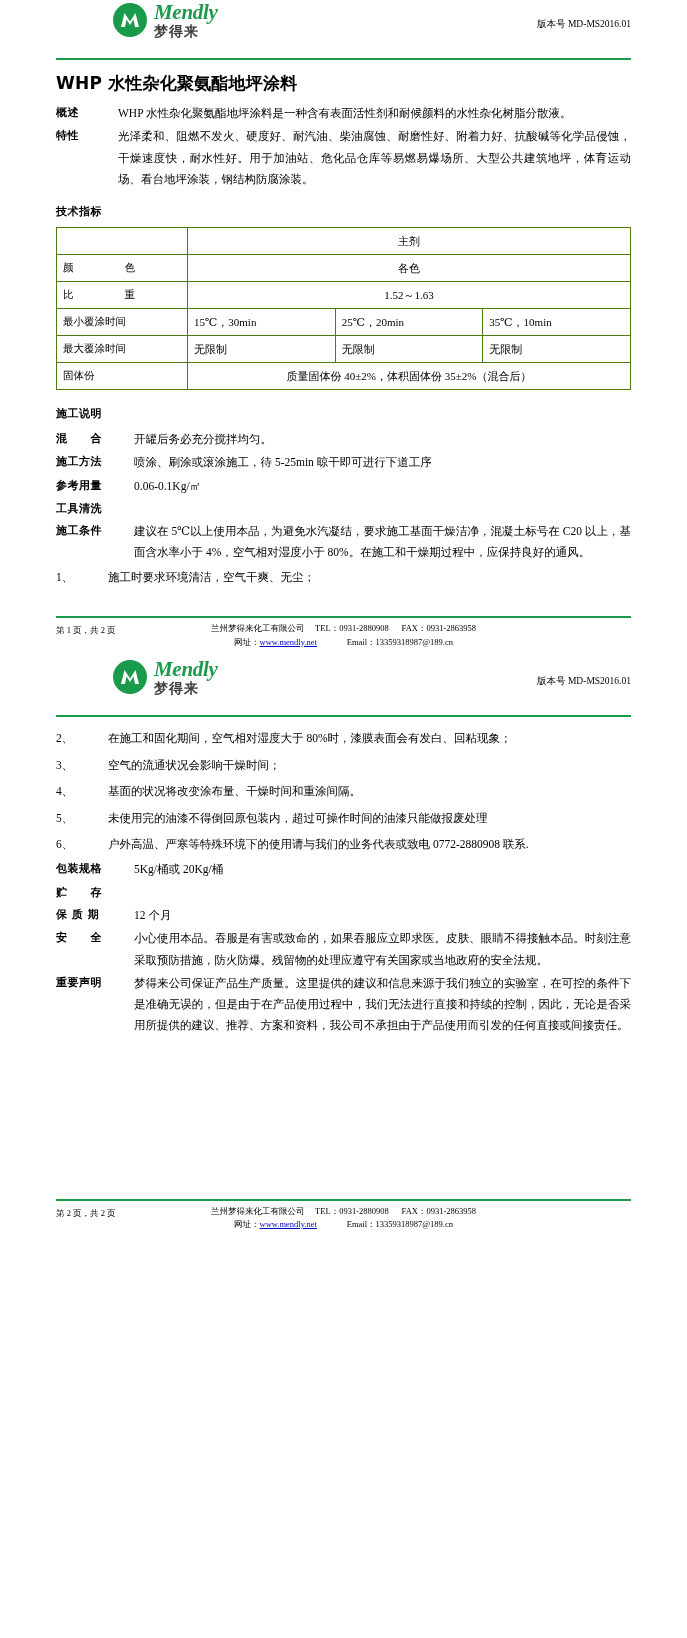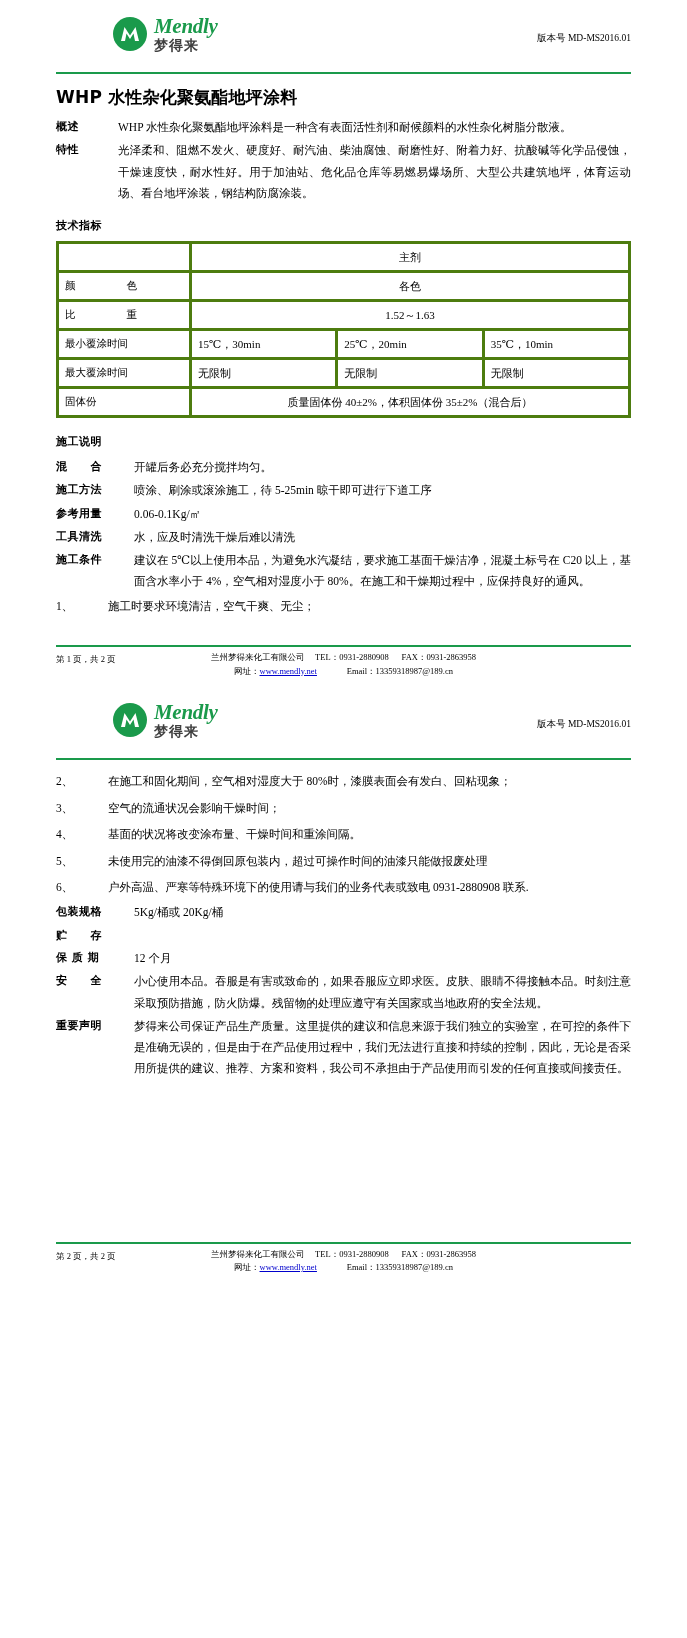--- a/index.html
+++ b/index.html
@@ -18,21 +18,20 @@
     position: relative;
     box-sizing: border-box;
     padding: 0 56px;
   }
   .page-inner { position: relative; }
 
   
   .doc-header {
     position: relative;
     height: 56px;
-    margin-top: 14px;
   }
   .logo-wrap {
     position: absolute;
     left: 56px;
     top: 2px;
     display: flex;
     align-items: center;
     gap: 6px;
   }
   .logo-mark {
@@ -118,21 +117,21 @@
 
   
   table.spec {
     border-collapse: collapse;
     width: 100%;
     margin: 6px 0 16px 0;
     font-size: 11px;
     font-family: "Liberation Serif", "DejaVu Serif", serif;
   }
   table.spec td {
-    border: 3px solid #4d7c0f;
+    border: 1px solid #4d7c0f;
     padding: 5px 6px;
     height: 16px;
     vertical-align: middle;
   }
   td.lbl {
     width: 118px;
     font-family: "DejaVu Sans", sans-serif;
     font-size: 10.5px;
   }
   td.ctr { text-align: center; }
@@ -269,21 +268,20 @@
     <div class="def-row">
       <div class="def-label wide">施工方法</div>
       <div class="def-body">喷涂、刷涂或滚涂施工，待 5-25min 晾干即可进行下道工序</div>
     </div>
     <div class="def-row">
       <div class="def-label wide">参考用量</div>
       <div class="def-body">0.06-0.1Kg/㎡</div>
     </div>
     <div class="def-row">
       <div class="def-label wide">工具清洗</div>
-      <div class="def-body">水，应及时清洗干燥后难以清洗</div>
     </div>
     <div class="def-row">
       <div class="def-label wide">施工条件</div>
       <div class="def-body">建议在 5℃以上使用本品，为避免水汽凝结，要求施工基面干燥洁净，混凝土标号在 C20 以上，基面含水率小于 4%，空气相对湿度小于 80%。在施工和干燥期过程中，应保持良好的通风。</div>
     </div>
 
 
     <div class="num-row">
       <div class="num-idx">1、</div>
       <div class="num-body">施工时要求环境清洁，空气干爽、无尘；</div>
@@ -346,21 +344,21 @@
     <div class="num-row">
       <div class="num-idx">4、</div>
       <div class="num-body">基面的状况将改变涂布量、干燥时间和重涂间隔。</div>
     </div>
     <div class="num-row">
       <div class="num-idx">5、</div>
       <div class="num-body">未使用完的油漆不得倒回原包装内，超过可操作时间的油漆只能做报废处理</div>
     </div>
     <div class="num-row">
       <div class="num-idx">6、</div>
-      <div class="num-body">户外高温、严寒等特殊环境下的使用请与我们的业务代表或致电 0931-2880908 联系.</div>
+      <div class="num-body">户外高温、严寒等特殊环境下的使用请与我们的业务代表或致电 0772-2880908 联系.</div>
     </div>
 
     <div class="def-row">
       <div class="def-label wide">包装规格</div>
       <div class="def-body">5Kg/桶或 20Kg/桶</div>
     </div>
     <div class="def-row">
       <div class="def-label wide">贮　　存</div>
     </div>
     <div class="def-row">

